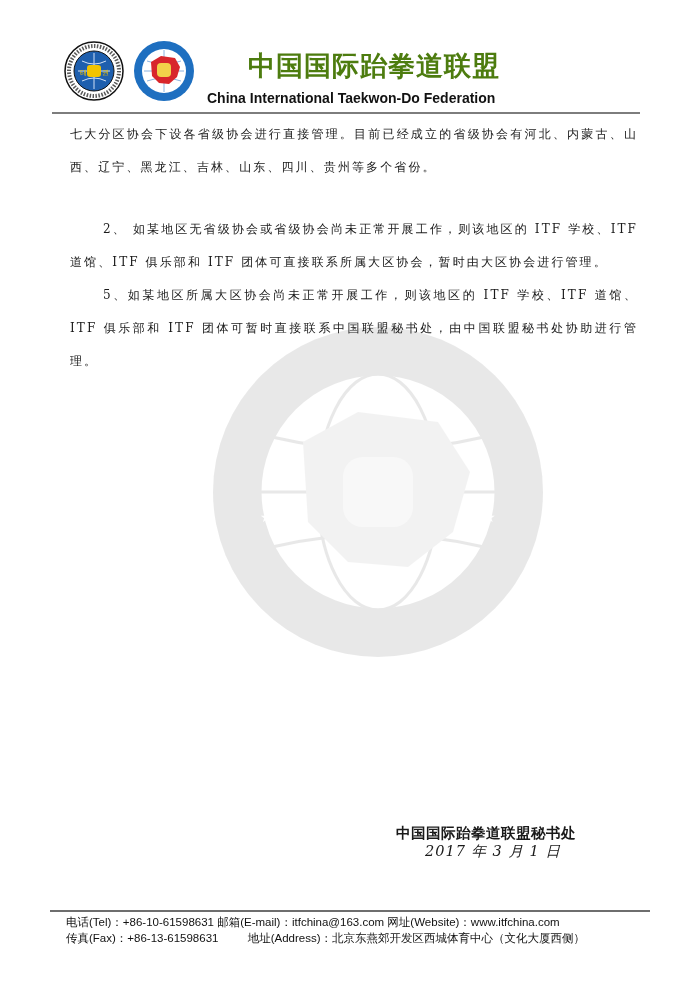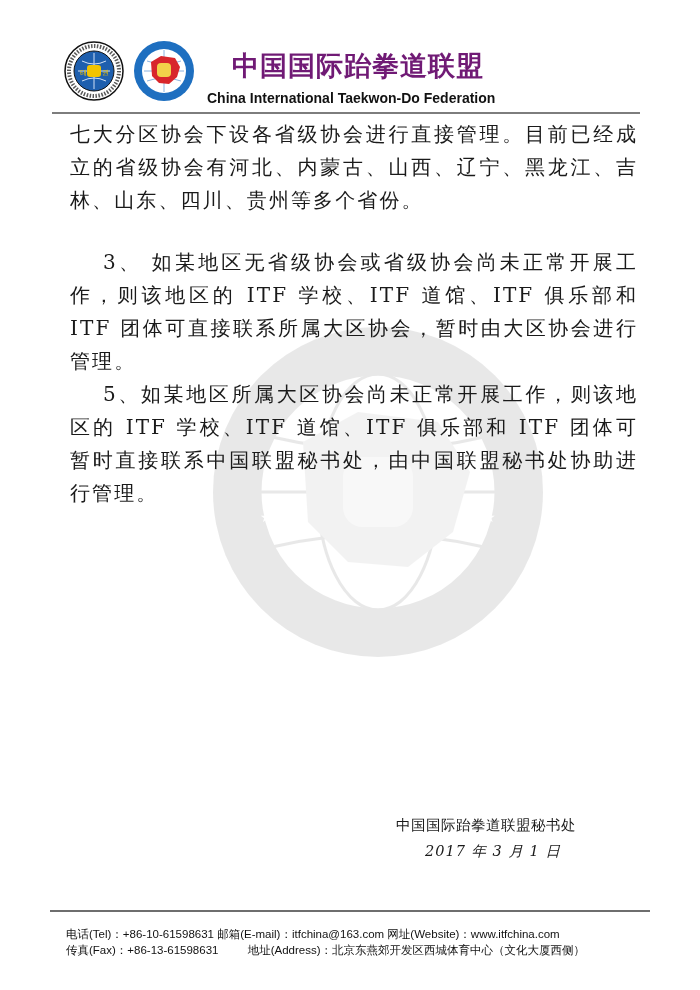--- a/index.html
+++ b/index.html
@@ -1,42 +1,42 @@
 <!DOCTYPE html>
 <html><head>
   <meta charset="utf-8">
   <style>
     html, body { margin:0; padding:0; background:#ffffff; }
     body { width:700px; height:990px; position:relative; overflow:hidden;
            font-family:"DejaVu Serif","Liberation Serif",serif; color:#1a1a1a; }
     .header { position:absolute; left:0; top:0; width:700px; height:118px; }
     .logo1 { position:absolute; left:64px; top:41px; width:60px; height:60px; }
     .logo2 { position:absolute; left:133px; top:40px; width:62px; height:62px; }
-    .org-cn { position:absolute; left:232px; top:48px; font-family:"DejaVu Sans","Liberation Sans",sans-serif;
-              font-size:27px; font-weight:bold; letter-spacing:1px; color:#701a75; }
+    .org-cn { position:absolute; left:248px; top:48px; font-family:"DejaVu Sans","Liberation Sans",sans-serif;
+              font-size:27px; font-weight:bold; letter-spacing:1px; color:#4d7c0f; }
     .org-en { position:absolute; left:207px; top:90px; font-family:"Liberation Sans","DejaVu Sans",sans-serif;
               font-size:14px; font-weight:bold; color:#111;text-align:center; }
     .rule-top { position:absolute; left:52px; top:112px; width:588px; height:2px; background:#7d7d7d; }
 
     .watermark { position:absolute; left:208px; top:322px; width:340px; height:340px; opacity:0.22; }
 
-    .body-text { position:absolute; left:70px; top:118px; width:568px; font-size:20px; line-height:33px;
+    .body-text { position:absolute; left:70px; top:118px; width:568px; font-size:12px; line-height:33px;
                  letter-spacing:2.1px; }
     .para { margin:0; text-align:justify; }
     .indent { text-indent:33px; }
     .gap1 { height:29px; }
     .gap2 { height:34px; }
 
     .sign { position:absolute; left:0; top:812px; width:700px; font-size:14.5px; }
-    .sign-org { position:absolute; left:396px; top:4px; font-family:"DejaVu Sans","Liberation Sans",sans-serif; font-weight:normal; letter-spacing:0.5px; }
+    .sign-org { position:absolute; left:396px; top:12px; font-family:"DejaVu Sans","Liberation Sans",sans-serif; font-weight:bold; letter-spacing:0.5px; }
     .sign-date { position:absolute; left:425px; top:30px; letter-spacing:1px;font-style:italic; }
 
     .rule-bottom { position:absolute; left:50px; top:910px; width:600px; height:2px; background:#6e6e6e; }
     .footer { position:absolute; left:66px; top:914px; font-family:"Liberation Sans","DejaVu Sans",sans-serif;
-              font-size:11.5px; line-height:16px; color:#111;margin-top:12px; }
+              font-size:11.5px; line-height:16px; color:#111; }
     .footer .row { white-space:nowrap; }
     .footer .spacer { display:inline-block; width:26px; }
   </style>
 </head>
 <body>
 
 <div class="header">
   <svg class="logo1" viewBox="0 0 60 60">
     <circle cx="30" cy="30" r="29" fill="#fff" stroke="#111" stroke-width="1.5"></circle>
     <circle cx="30" cy="30" r="20" fill="#1e5fae" stroke="#111" stroke-width="1"></circle>
@@ -70,21 +70,21 @@
   </g>
   <path d="M95 120 L150 90 L230 100 L262 150 L245 210 L200 245 L140 240 L100 200 Z" fill="#c9c9c9"></path>
   <rect x="135" y="135" width="70" height="70" rx="20" fill="#e3e3e3"></rect>
   <text x="52" y="200" font-size="14" fill="#fff" font-family="DejaVu Sans, sans-serif">★</text>
   <text x="275" y="200" font-size="14" fill="#fff" font-family="DejaVu Sans, sans-serif">★</text>
 </svg>
 
 <div class="body-text">
   <p class="para">七大分区协会下设各省级协会进行直接管理。目前已经成立的省级协会有河北、内蒙古、山西、辽宁、黑龙江、吉林、山东、四川、贵州等多个省份。</p>
   <div class="gap1"></div>
-  <p class="para indent">3、 如某地区无省级协会或省级协会尚未正常开展工作，则该地区的 ITF 学校、ITF 道馆、ITF 俱乐部和 ITF 团体可直接联系所属大区协会，暂时由大区协会进行管理。</p>
+  <p class="para indent">2、 如某地区无省级协会或省级协会尚未正常开展工作，则该地区的 ITF 学校、ITF 道馆、ITF 俱乐部和 ITF 团体可直接联系所属大区协会，暂时由大区协会进行管理。</p>
   <p class="para indent">5、如某地区所属大区协会尚未正常开展工作，则该地区的 ITF 学校、ITF 道馆、ITF 俱乐部和 ITF 团体可暂时直接联系中国联盟秘书处，由中国联盟秘书处协助进行管理。</p>
   <div class="gap2"></div>
 </div>
 
 <div class="sign">
   <div class="sign-org">中国国际跆拳道联盟秘书处</div>
   <div class="sign-date">2017 年 3 月 1 日</div>
 </div>
 
 <div class="rule-bottom"></div>

